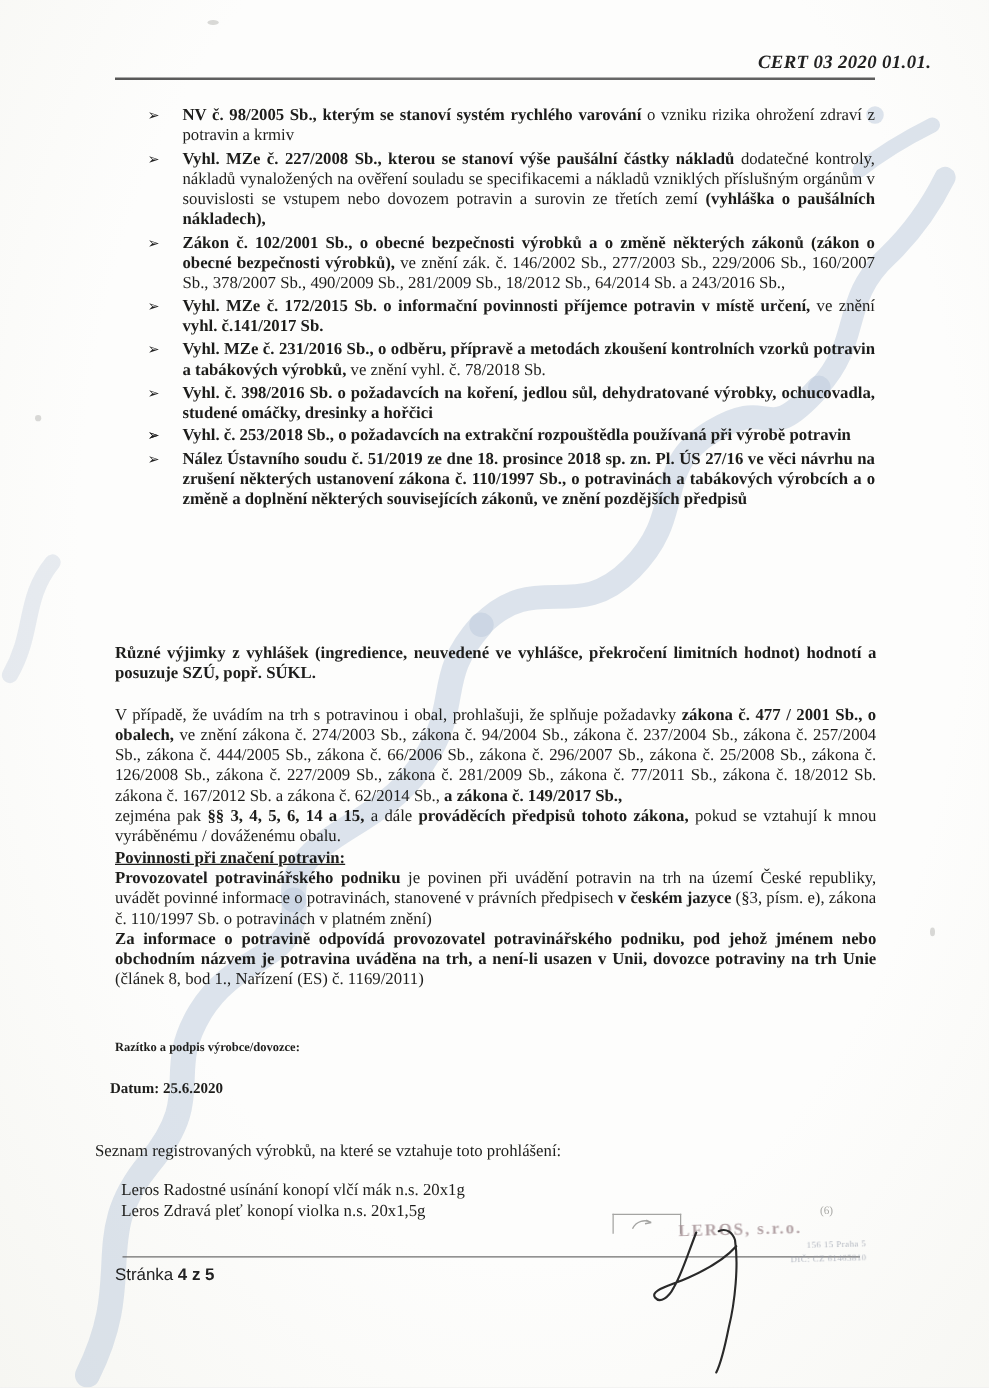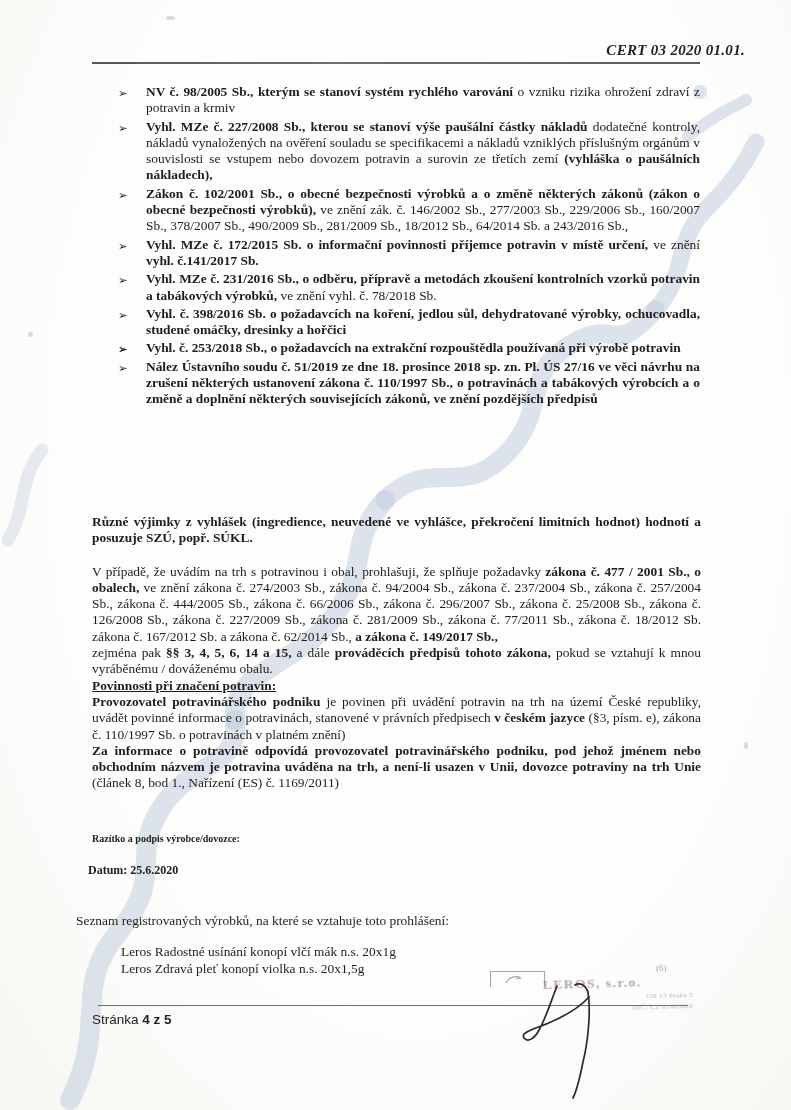--- a/index.html
+++ b/index.html
@@ -36,21 +36,21 @@
     font-size:13.4px;line-height:16.3px;}
   .main-block p{margin:0;text-align:justify;}
   .main-block p.gap-after{margin-bottom:17px;}
 
   .b{font-weight:bold;}
   .u{text-decoration:underline;margin-top:12px;}
 
   .sig-line-label{position:absolute;top:833px;left:92px;font-size:10px;font-weight:bold;}
   .date-label{position:absolute;top:863px;left:88px;font-size:12px;font-weight:bold;}
   .products-heading{position:absolute;top:913px;left:76px;font-size:13.4px;font-weight:normal;}
-  .products{position:absolute;top:944px;left:97px;font-size:13.4px;line-height:16.5px;margin-left:24px;}
+  .products{position:absolute;top:944px;left:97px;font-size:13.4px;line-height:16.5px;}
 
   
   .footer-rule{position:absolute;top:1005px;left:98px;width:590px;height:1px;
     background:#4c4c4c;opacity:.8;}
   .page-num{position:absolute;top:1012px;left:92px;width:608px;text-align:left;
     font-family:"Liberation Sans","DejaVu Sans",sans-serif;font-size:13.5px;color:#222;}
 
   
   .stamp{position:absolute;top:975px;left:543px;width:150px;transform:rotate(-1.5deg);
     color:#a38f93;pointer-events:none;}

